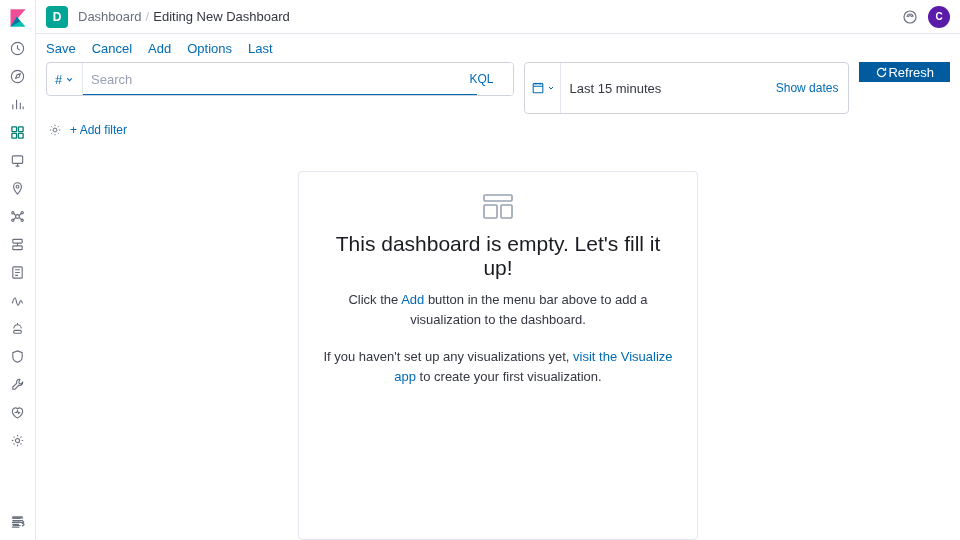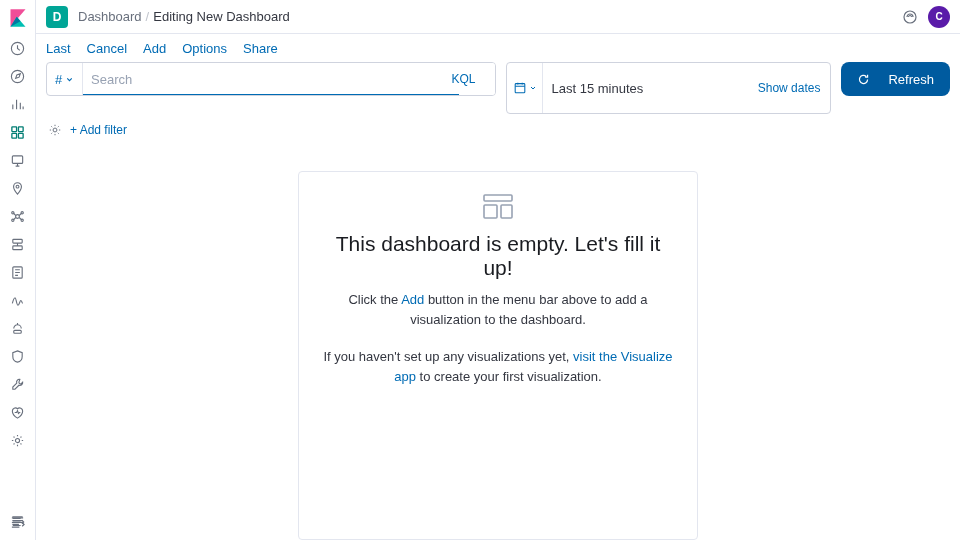--- a/index.html
+++ b/index.html
@@ -39,21 +39,21 @@
   .search-input { width:100%; height:100%; border:none; outline:none; padding:0 40px 0 8px; font-size:13px; color:#343741; }
   .search-input::placeholder { color:#98a2b3; }
   .kql-label { position:absolute; right:20px; color:#006bb4; font-size:12px; font-weight:500; cursor:pointer; }
   .search-underline { position:absolute; bottom:-1px; left:0; right:36px; height:2px; background:#006bb4; }
 
   .date-wrap { flex:0 0 325px; display:flex; border:1px solid #cfd3de; border-radius:4px; height:52px; overflow:hidden; }
   .date-icon { width:36px; border-right:1px solid #e3e6ef; display:flex; align-items:center; justify-content:center; color:#006bb4; cursor:pointer; gap:2px; }
   .date-text { flex:1; display:flex; align-items:center; padding:0 8px; font-size:13px; color:#343741; }
   .show-dates { color:#006bb4; font-size:12px; padding:0 10px; display:flex; align-items:center; cursor:pointer; }
 
-  .refresh-btn { height:34px; background:#005b9f; color:#fff; border:none; border-radius:8px; padding:0 16px; display:flex; align-items:center; gap:18px; font-size:13px; cursor:pointer; }
+  .refresh-btn { height:20px; background:#005b9f; color:#fff; border:none; border-radius:0; padding:0 16px; display:flex; align-items:center; gap:0; font-size:13px; cursor:pointer; }
 
   
   .filter-bar { display:flex; align-items:center; padding:3px 10px 8px 12px; gap:8px; }
   .filter-gear { color:#69707d; cursor:pointer; }
   .add-filter { color:#006bb4; font-size:12px; cursor:pointer; }
 
   
   .content { flex:1; display:flex; justify-content:center; padding-top:26px; }
   .panel { width:400px; border:1px solid #e3e6ef; border-radius:4px; padding:22px 22px 24px 22px; text-align:center; }
   .panel .empty-icon { margin:0 auto 12px auto; width:30px; height:26px; color:#98a2b3; }
@@ -197,25 +197,25 @@
           <svg width="16" height="16" viewBox="0 0 16 16" fill="none" stroke="currentColor" stroke-width="1.2">
               <circle cx="8" cy="8" r="6"></circle>
               <path d="M5 8a3 3 0 016 0M6.5 8a1.5 1.5 0 013 0"></path>
             </svg>
         </div>
         <div class="avatar">C</div>
       </div>
     </div>
 
     <div class="actions-row">
-      <span class="link">Last</span>
+      <span class="link">Save</span>
       <span class="link">Cancel</span>
       <span class="link">Add</span>
       <span class="link">Options</span>
-      <span class="link">Share</span>
+      <span class="link">Last</span>
     </div>
 
     <div class="query-row">
       <div class="query-left">
         <div class="filter-btn">
           <span>#</span>
           <svg width="9" height="9" viewBox="0 0 12 12" fill="none" stroke="currentColor" stroke-width="1.5">
               <path d="M3 4.5L6 7.5 9 4.5"></path>
             </svg>
         </div>

